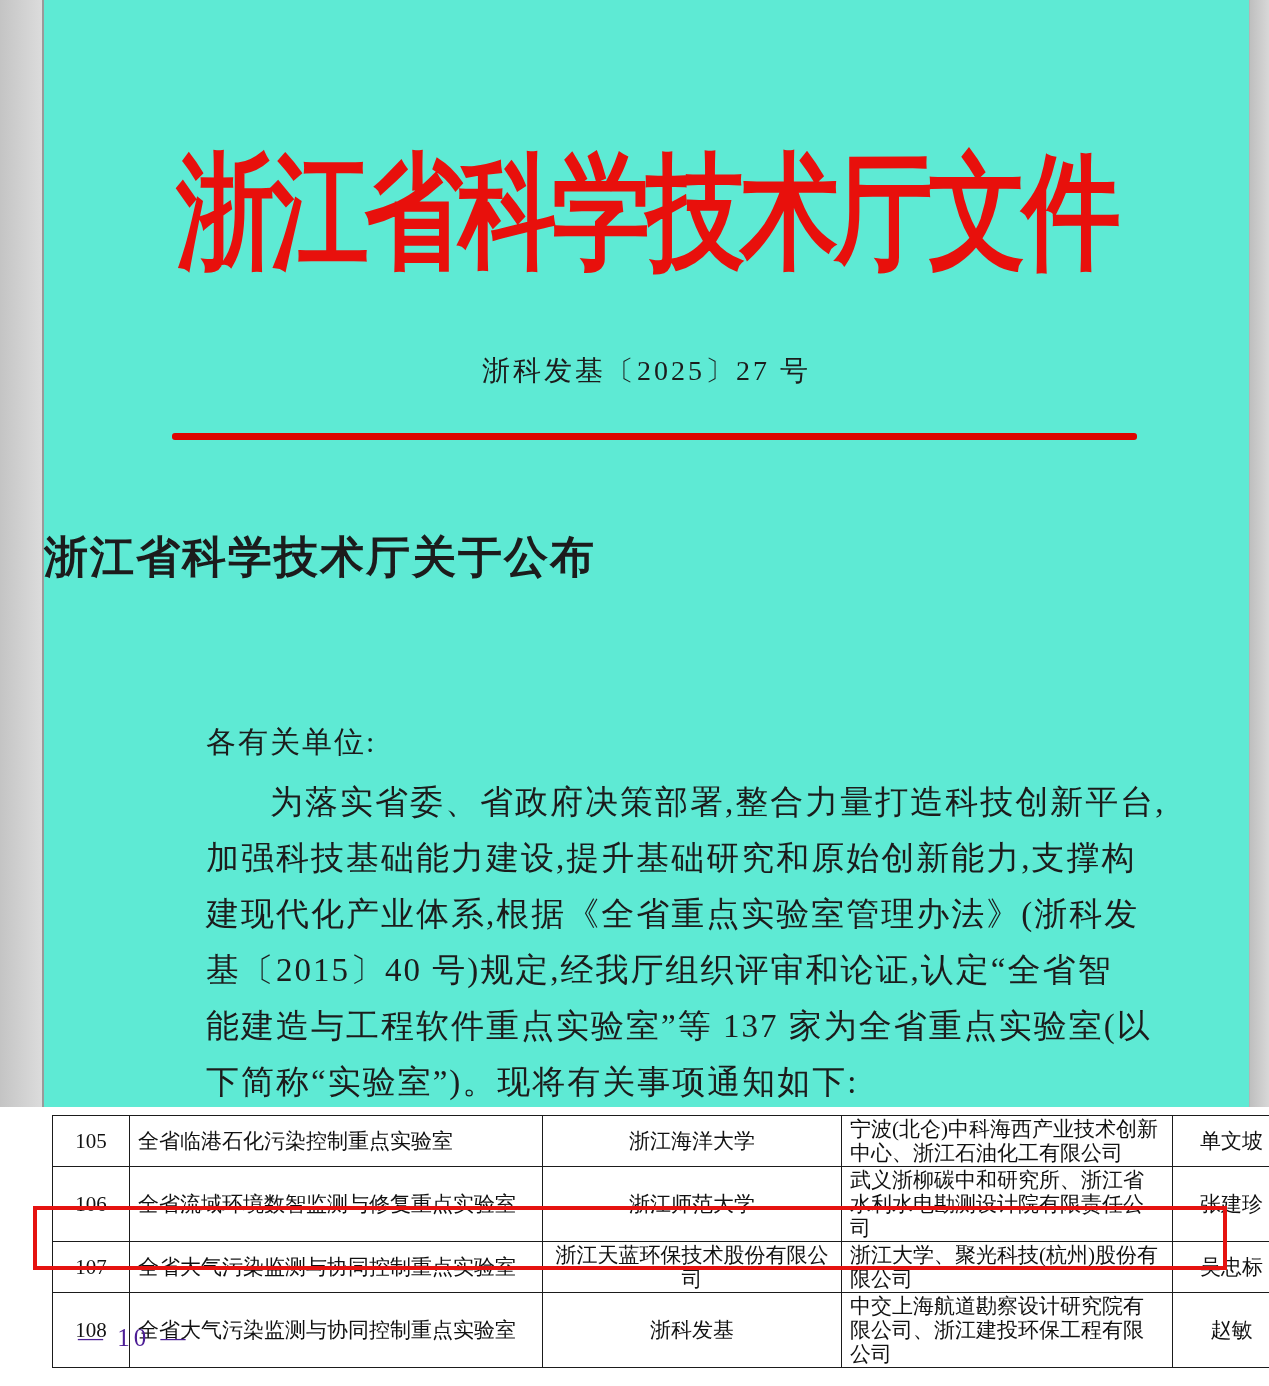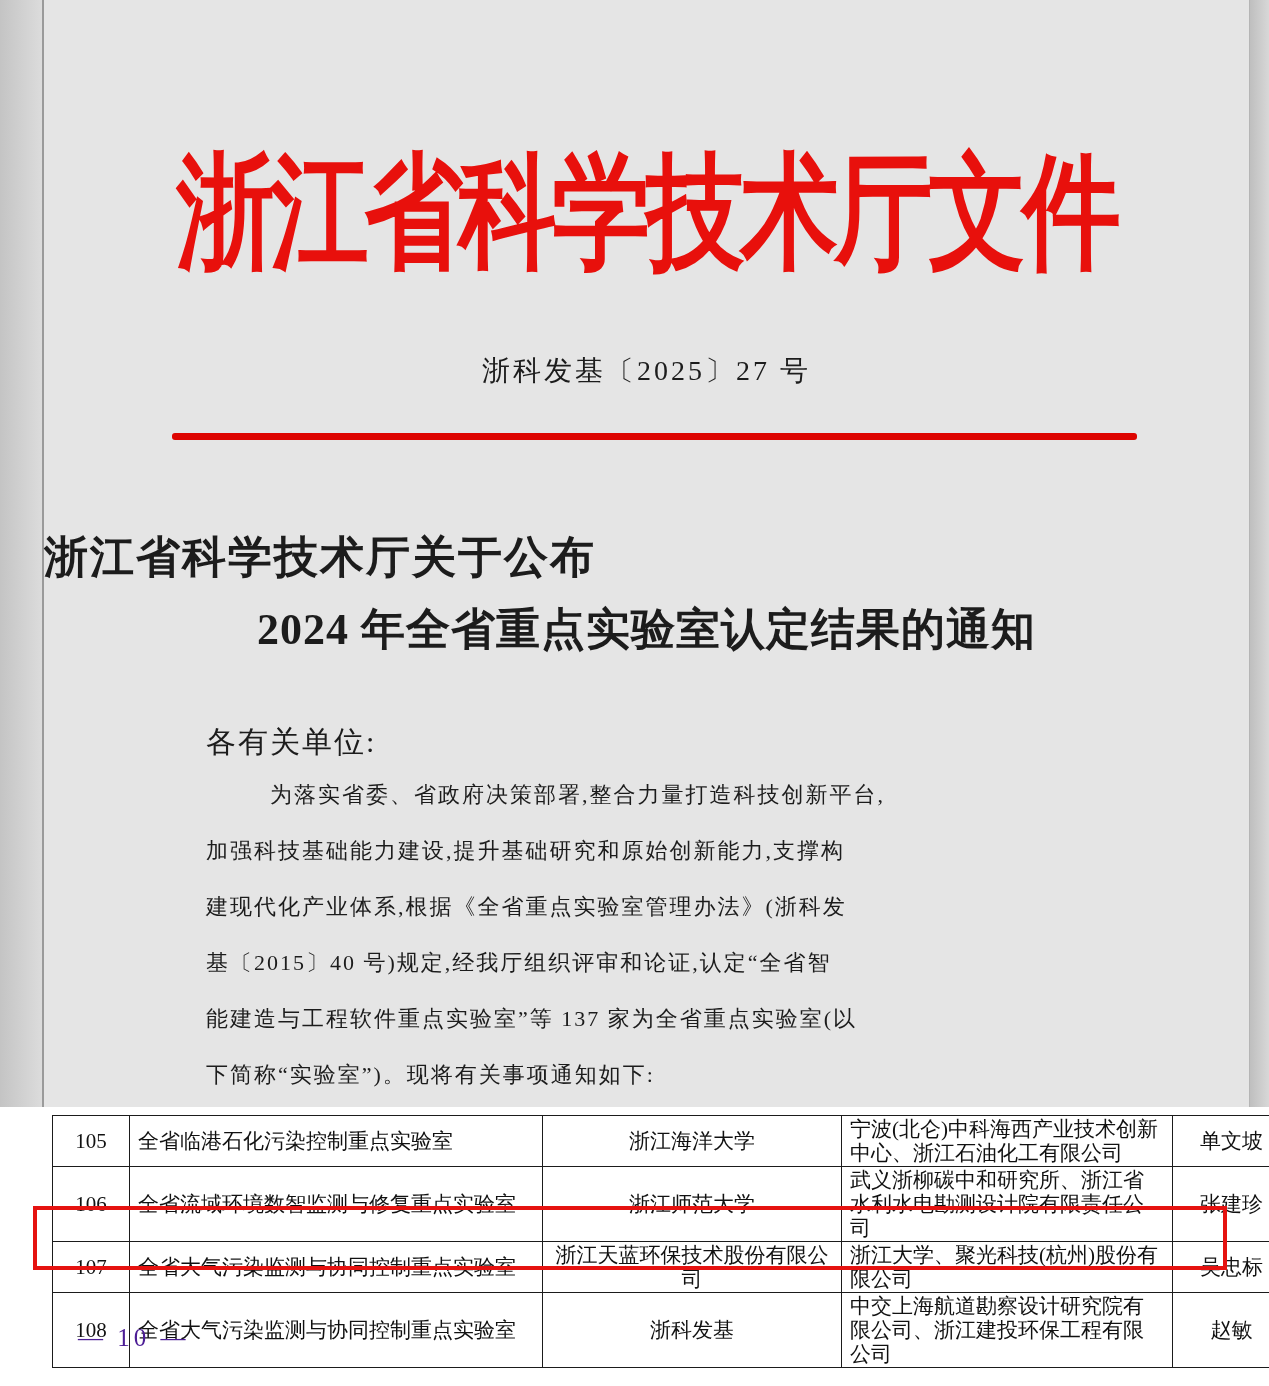--- a/index.html
+++ b/index.html
@@ -19,21 +19,21 @@
     background:linear-gradient(to right,#c4c4c4,#dcdcdc);
     border-right:2px solid #9a9a9a;
   }
   .right-margin{
     position:absolute;left:1249px;top:0;width:20px;height:1113px;
     background:linear-gradient(to right,#bfbfbf,#d9d9d9);
     border-left:1px solid #b5b5b5;
   }
   .paper{
     position:absolute;left:44px;top:0;width:1205px;height:1107px;
-    background:#e5e5e5;
+    background:#5eead4;
   }
   .doc-title{
     position:absolute;left:0;top:130px;width:100%;
     margin:0;text-align:center;
     font-size:98px;font-weight:bold;
     letter-spacing:-4px;
     transform:scaleY(1.28);transform-origin:center top;
     white-space:nowrap;
   }
   .doc-number{
@@ -51,21 +51,21 @@
   .subtitle-2{
     position:absolute;left:0;top:600px;width:100%;
     text-align:center;font-size:44px;font-weight:bold;letter-spacing:1px;
   }
   .salutation{
     position:absolute;left:162px;top:722px;
     font-size:30px;letter-spacing:2px;
   }
   .body-text{
     position:absolute;left:162px;top:780px;width:915px;
-    font-size:22px;letter-spacing:2px;
+    font-size:33px;letter-spacing:2px;
   }
   .body-line{height:56px;white-space:nowrap;}
   .body-line.indent{text-indent:64px;}
   
   .table-section{
     position:absolute;left:0;top:1107px;width:1269px;height:279px;
     background:#ffffff;
   }
   table.results{
     position:absolute;left:52px;top:1115px;width:1163px;
@@ -103,21 +103,20 @@
   <div class="right-margin"></div>
 
   <div class="paper">
     <h1 class="doc-title" id="doc-title" style="color: rgb(232, 16, 12);">浙江省科学技术厅文件</h1>
 
     <div class="doc-number">浙科发基〔2025〕27 号</div>
 
     <div class="red-rule" id="red-rule" style="background: rgb(221, 4, 0);"></div>
 
     <div class="subtitle-1">浙江省科学技术厅关于公布</div>
-    <div class="subtitle-2">2024 年全省重点实验室认定结果的通知</div>
 
     <div class="salutation">各有关单位:</div>
 
     <div class="body-text">
       <div class="body-line indent">为落实省委、省政府决策部署,整合力量打造科技创新平台,</div>
       <div class="body-line">加强科技基础能力建设,提升基础研究和原始创新能力,支撑构</div>
       <div class="body-line">建现代化产业体系,根据《全省重点实验室管理办法》(浙科发</div>
       <div class="body-line">基〔2015〕40 号)规定,经我厅组织评审和论证,认定“全省智</div>
       <div class="body-line">能建造与工程软件重点实验室”等 137 家为全省重点实验室(以</div>
       <div class="body-line">下简称“实验室”)。现将有关事项通知如下:</div>

